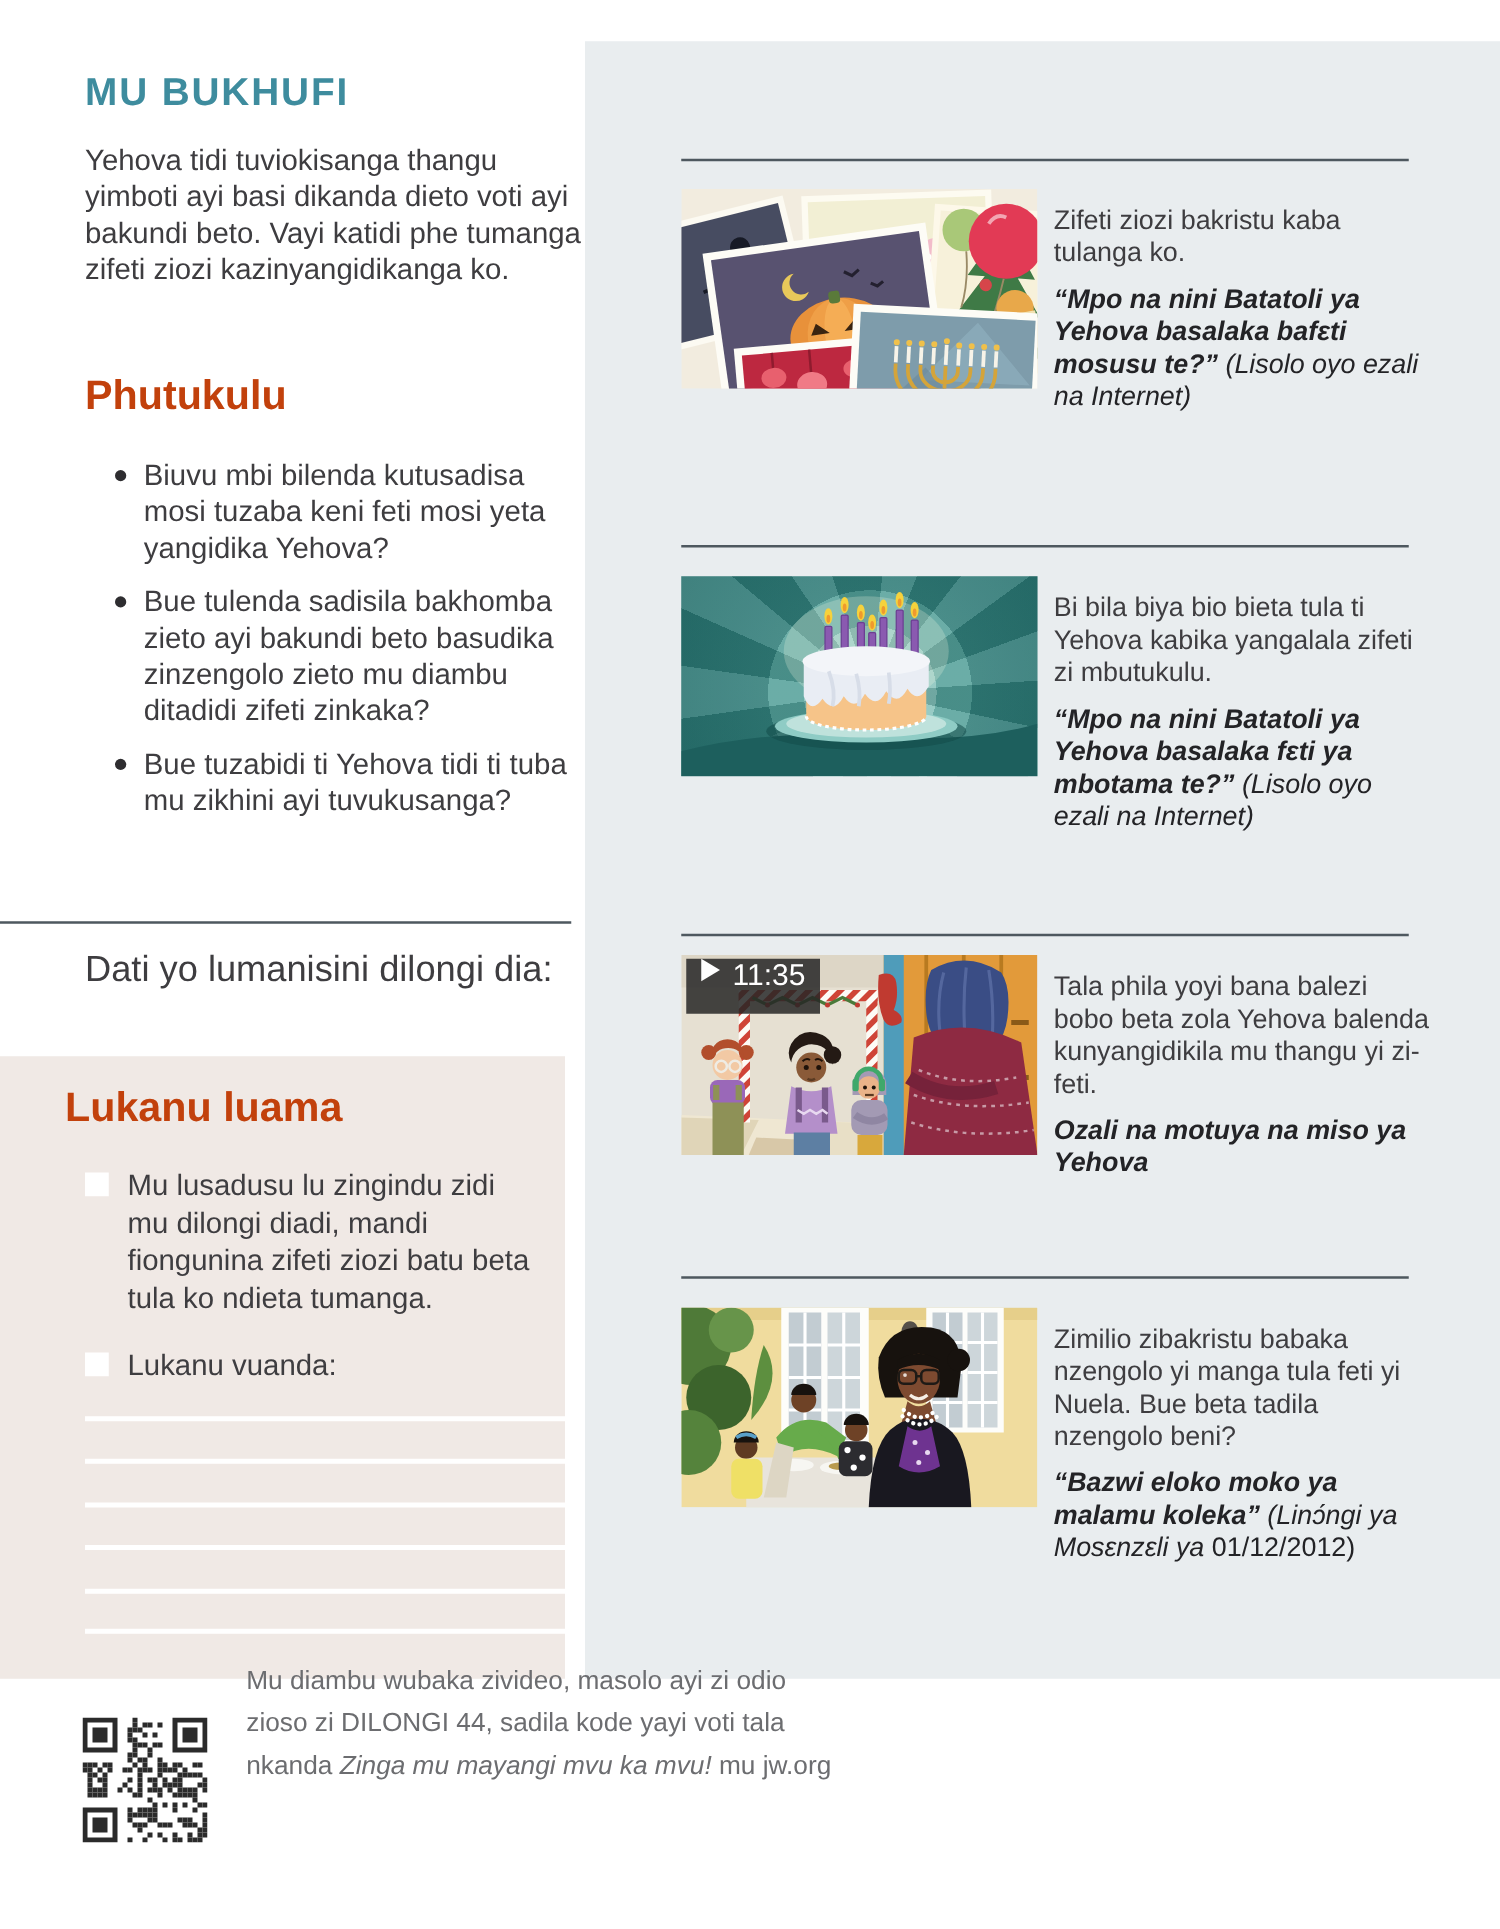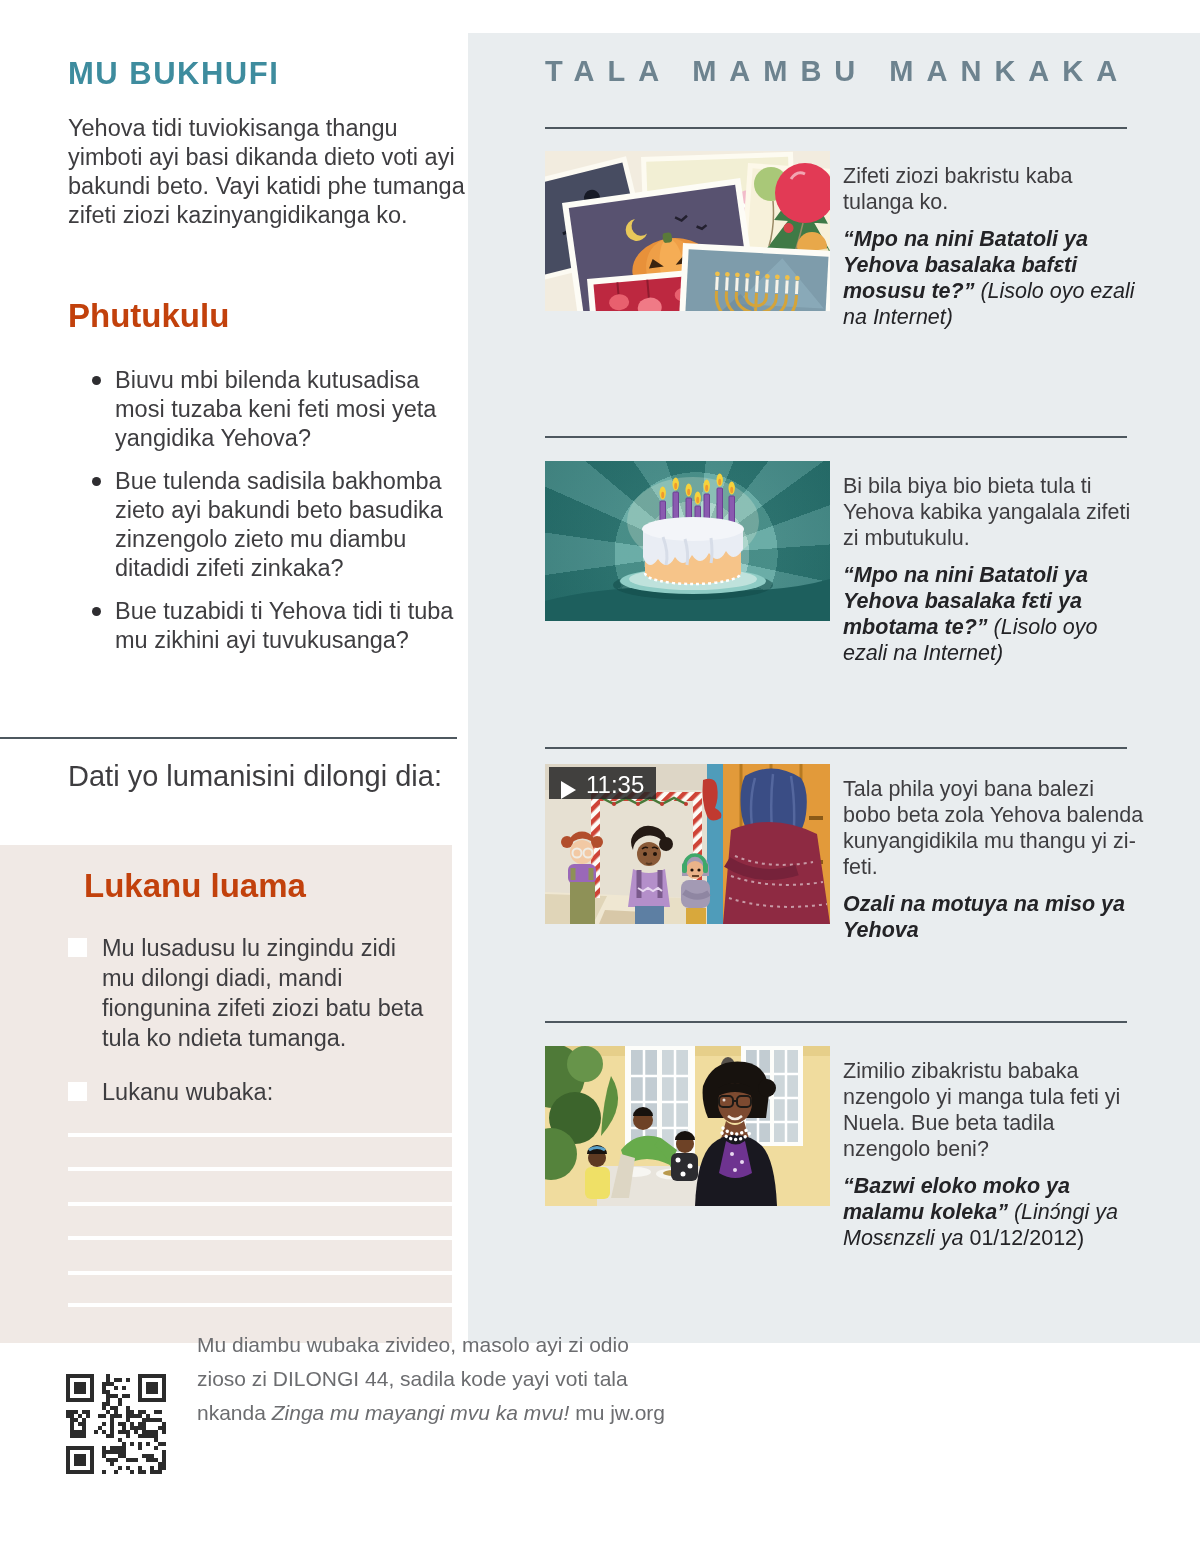--- a/index.html
+++ b/index.html
@@ -17,21 +17,21 @@
   .h-review { position:absolute; left:68px; top:297px; }
   .review-list { position:absolute; left:68px; top:366px; width:404px; list-style:none; }
   .review-list li { position:relative; padding-left:47px; font-size:23.5px; line-height:29px;
                     margin-bottom:14px; }
   .review-list li .bullet { position:absolute; left:24px; top:10px; width:9px; height:9px;
                     border-radius:50%; background:#2e2d30; }
   .left-rule { position:absolute; left:0; top:737px; width:457px; height:2px; background:#4e585f; }
   .prompt { position:absolute; left:68px; top:760px; font-size:29px; }
 
   .goal-box { position:absolute; left:0; top:845px; width:452px; height:498px; background:#f0e9e5; }
-  .goal-box h2 { position:absolute; left:84px; top:22px; }
+  .goal-box h2 { position:absolute; left:52px; top:22px; }
   .check-item { position:absolute; left:68px; width:360px; }
   .check-item.c1 { top:88px; }
   .check-item.c2 { top:232px; }
   .checkbox { position:absolute; left:0; top:5px; width:19px; height:19px; background:#ffffff; }
   .check-text { margin-left:34px; font-size:23.5px; line-height:30px; }
   .write-line { position:absolute; left:68px; width:384px; height:4px; background:#ffffff; }
 
   
   .panel { position:absolute; left:468px; top:33px; width:732px; height:1310px; background:#e9edef; }
   .panel-header { position:absolute; left:77px; top:22px; font-size:29px; font-weight:700;
@@ -42,22 +42,22 @@
   .media-text { position:absolute; left:375px; width:302px; font-size:21.5px; line-height:26px; }
   .media-text .desc { margin-bottom:11px;margin-top:16px; }
   .media-text .quote { font-weight:700; font-style:italic; color:#232326; }
   .media-text .src { font-weight:400; font-style:italic; color:#232326; }
   .media-text .plain { font-weight:400; font-style:normal; color:#232326; }
 
   .t2-bg { background:
       repeating-conic-gradient(from -10deg at 53% 58%, rgba(10,62,60,0.22) 0deg 16deg, rgba(255,255,255,0.10) 16deg 32deg),
       radial-gradient(circle at 53% 58%, #bfe0da 0%, #bfe0da 16%, #8cc5be 16%, #8cc5be 30%, #5aa49d 30%, #5aa49d 46%, #35807c 46%, #2a7370 100%); }
 
-  .video-badge { position:absolute; left:4px; top:3px; height:32px; padding:0 12px;
-      background:rgba(38,38,38,0.85); display:flex; align-items:flex-end; gap:10px;
+  .video-badge { position:absolute; left:4px; top:3px; height:44px; padding:0 12px;
+      background:rgba(38,38,38,0.85); display:flex; align-items:flex-start; gap:10px;
       color:#fff; font-size:24px; }
   .play-tri { width:0; height:0; border-top:9px solid transparent; border-bottom:9px solid transparent;
       border-left:15px solid #ffffff; }
 
   
   .qr { position:absolute; left:66px; top:1374px; width:100px; height:100px; }
   .qr svg { display:block; width:100%; height:100%; background:#fff; }
   .footer-text { position:absolute; left:197px; top:1328px; width:486px;
       font-size:21px; line-height:34px; color:#6c6d70; }
 </style>
@@ -80,32 +80,31 @@
   <p class="prompt">Dati yo lumanisini dilongi dia:</p>
 
   <div class="goal-box">
     <h2 class="h-slate">Lukanu luama</h2>
     <div class="check-item c1">
       <span class="checkbox"></span>
       <p class="check-text">Mu lusadusu lu zingindu zidi mu dilongi diadi, mandi fiongunina zifeti ziozi batu beta tula ko ndieta tumanga.</p>
     </div>
     <div class="check-item c2">
       <span class="checkbox"></span>
-      <p class="check-text">Lukanu wubaka:</p>
+      <p class="check-text">Lukanu vuanda:</p>
     </div>
     <div class="write-line" style="top:288px"></div>
     <div class="write-line" style="top:322px"></div>
     <div class="write-line" style="top:357px"></div>
     <div class="write-line" style="top:391px"></div>
     <div class="write-line" style="top:426px"></div>
     <div class="write-line" style="top:458px"></div>
   </div>
 
   <section class="panel">
-    <h2 class="panel-header">TALA MAMBU MANKAKA</h2>
 
     <div class="p-rule" style="top:94px"></div>
     <div class="p-rule" style="top:403px"></div>
     <div class="p-rule" style="top:714px"></div>
     <div class="p-rule" style="top:988px"></div>
 
     <div class="media-thumb" style="top:118px">
       <svg viewBox="0 0 285 160">
         <rect width="285" height="160" fill="#f2ecdf"></rect>
         <g transform="translate(-50,38) rotate(-14)">

